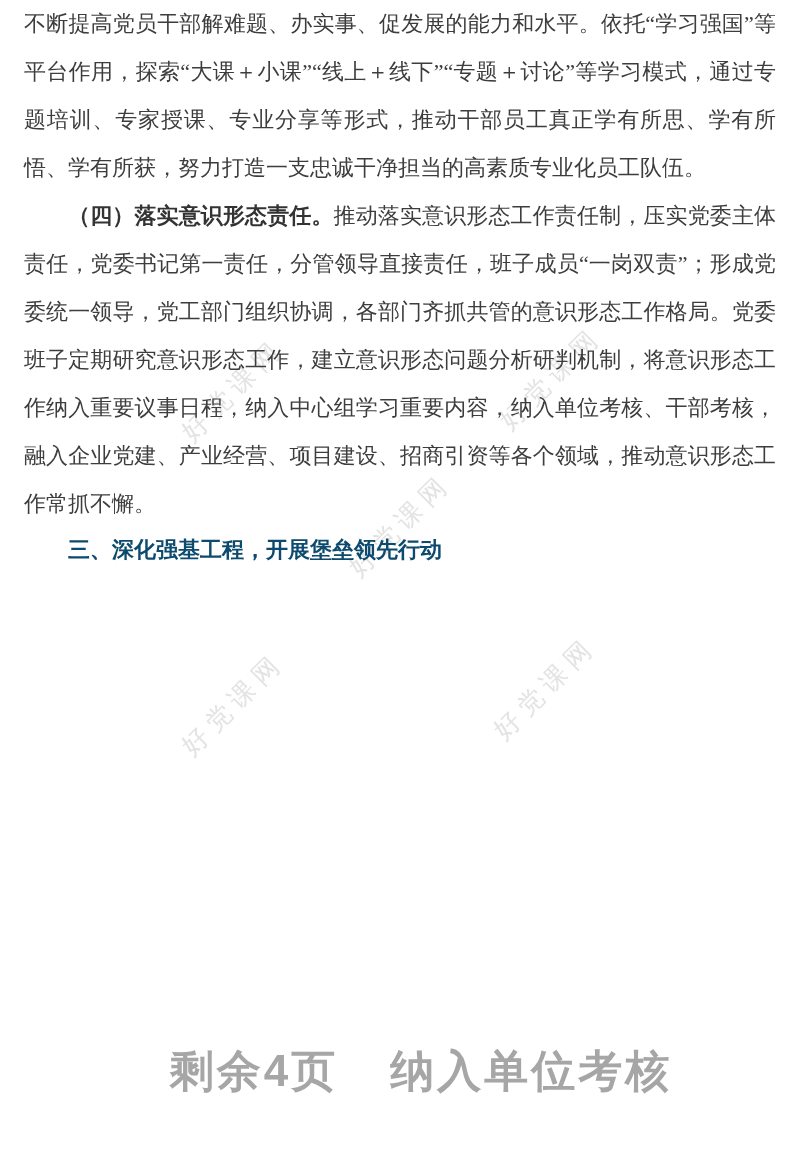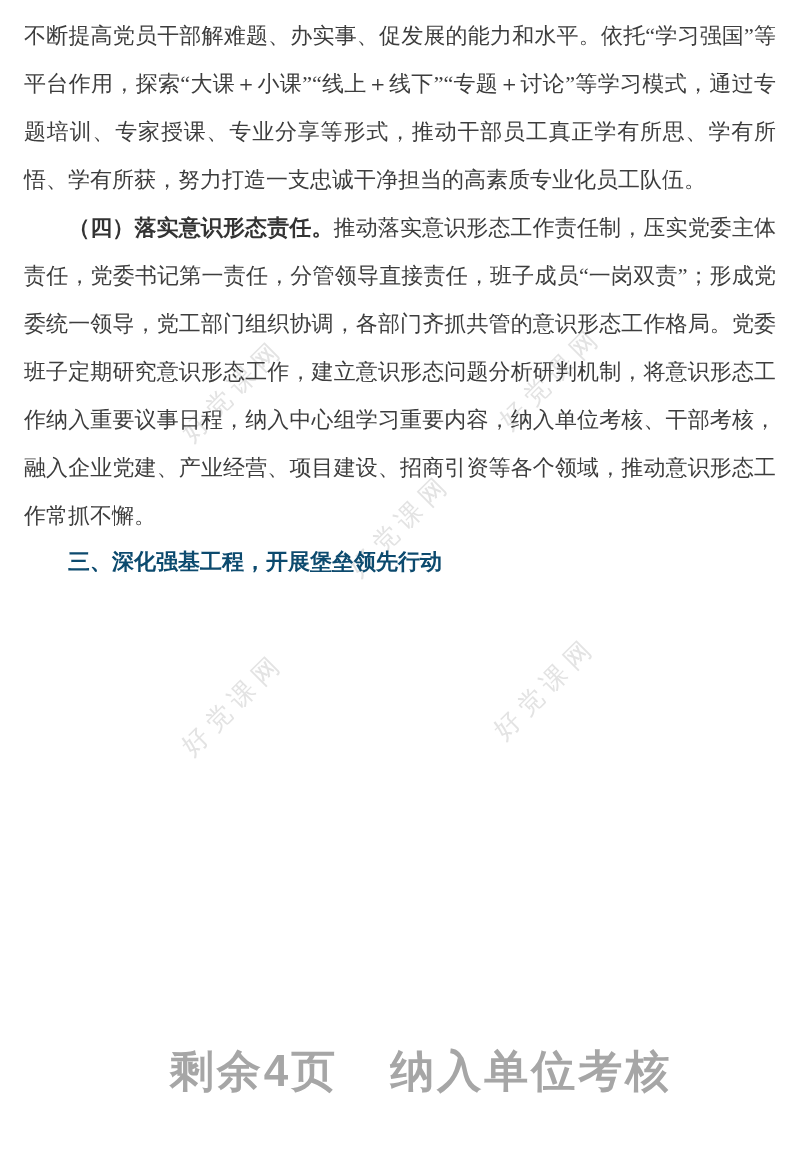--- a/index.html
+++ b/index.html
@@ -26,21 +26,21 @@
     letter-spacing: 7px;
     white-space: nowrap;
     transform: translate(-50%, -50%) rotate(-45deg);
     font-family: "Liberation Serif", "DejaVu Serif", serif;
     user-select: none;
   }
   
   .content {
     position: relative;
     z-index: 1;
-    padding: 12px 24px 0 24px;
+    padding: 0 24px 0 24px;
     font-size: 22px;
     line-height: 48px;
     color: #3d3d3d;
     text-align: justify;
     text-justify: inter-character;
   }
   .para { text-indent: 2em; }
   .para.no-indent { text-indent: 0; }
   .lead { font-weight: bold; color: #333333; margin-top: 20px; }
   .section-heading {

